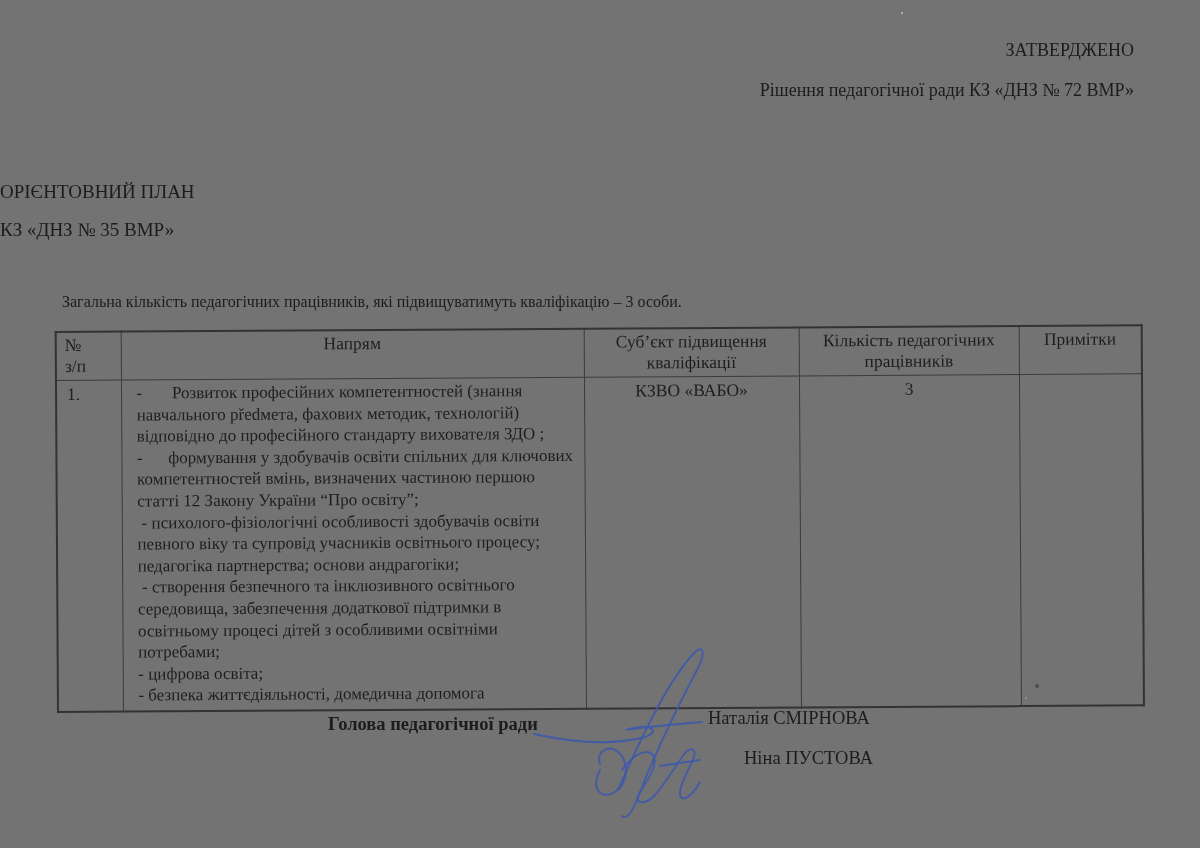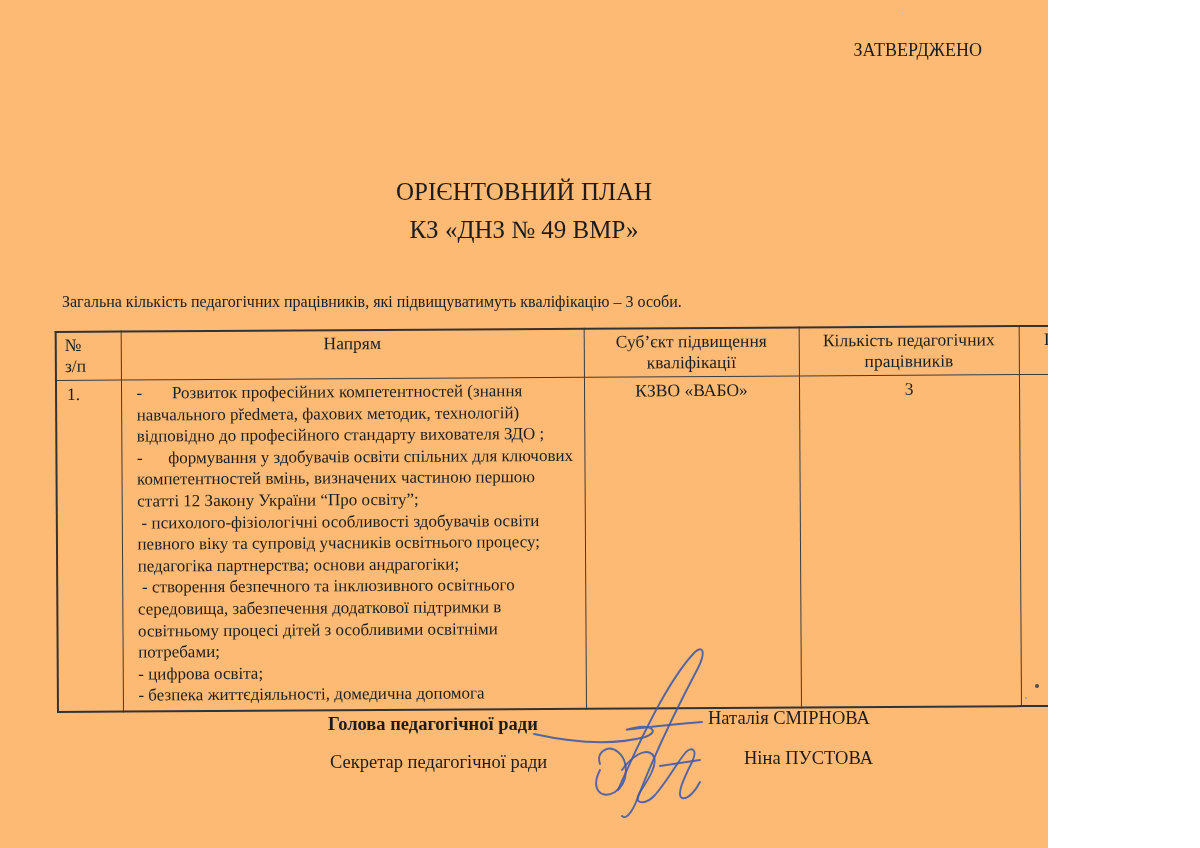--- a/index.html
+++ b/index.html
@@ -4,35 +4,35 @@
 <style>
   html,body{margin:0;padding:0;}
   body{
     width:1200px;height:848px;
     background:#ffffff;
     font-family:"Liberation Serif","DejaVu Serif",serif;
     color:#1e1e1e;
     -webkit-font-smoothing:antialiased;
   }
   .page{
-    position:relative;width:1048px;height:848px;
-    background:#fdba74;overflow:hidden;
+    position:relative;width:1200px;height:848px;
+    background:#737373;overflow:hidden;
   }
 
   
   .approval{
     position:absolute;top:30px;right:66px;
     text-align:right;font-size:18px;line-height:40px;
     color:#1c1c1e;
   }
 
   
   .title-block{
     position:absolute;top:173px;left:0;width:100%;
-    text-align:center;font-size:25px;line-height:38px;
+    text-align:left;font-size:19px;line-height:38px;
     color:#1c1c1e;
   }
 
   .intro{
     position:absolute;top:293px;left:62px;
     font-size:16px;color:#1c1c1e;
   }
 
   
   .table-wrap{
@@ -83,25 +83,26 @@
   .speck.s2{left:1025px;top:697px;width:2px;height:2px;background:#9a9a9a;}
   .speck.s3{left:901px;top:12px;width:2px;height:2px;background:#c2c2c2;}
 </style>
 </head>
 <body>
 
 <div class="page">
 
   <div class="approval">
     <div>ЗАТВЕРДЖЕНО</div>
+    <div>Рішення педагогічної ради КЗ «ДНЗ № 72 ВМР»</div>
   </div>
 
   <div class="title-block">
     <div>ОРІЄНТОВНИЙ ПЛАН</div>
-    <div>КЗ «ДНЗ № 49 ВМР»</div>
+    <div>КЗ «ДНЗ № 35 ВМР»</div>
   </div>
 
   <div class="intro">Загальна кількість педагогічних працівників, які підвищуватимуть кваліфікацію – 3 особи.</div>
 
   <div class="table-wrap">
     <table class="plan">
       <colgroup>
         <col style="width:65px">
         <col style="width:463px">
         <col style="width:215px">
@@ -132,21 +133,20 @@
           <td class="c-subj">КЗВО «ВАБО»</td>
           <td class="c-cnt">3</td>
           <td class="c-notes"></td>
         </tr>
       </tbody>
     </table>
   </div>
 
   <div class="sig-role r1">Голова педагогічної ради</div>
   <div class="sig-name n1">Наталія СМІРНОВА</div>
-  <div class="sig-role r2">Секретар педагогічної ради</div>
   <div class="sig-name n2">Ніна ПУСТОВА</div>
 
   <svg class="ink" viewBox="0 0 230 205" aria-hidden="true">
     <path d="M103 165 C125 115 153 55 180 27 C188 20 191 27 183 43 C163 81 139 131 125 167" stroke="#3e58ac"></path>
     <path d="M19 109 C60 118 100 120 130 112 C145 107 137 99 119 103 C95 108 133 101 187 97" stroke="#3e58ac"></path>
     <path d="M85 145 C75 165 87 175 100 167 C115 157 113 135 103 127 C93 119 81 127 85 139" stroke="#3e58ac"></path>
     <path d="M107 145 C117 131 130 123 137 129 C145 137 133 155 125 167 C117 179 130 181 140 170 C153 155 161 139 171 127 C177 121 183 125 177 137 C169 153 161 170 167 173 C173 175 181 165 185 157" stroke="#3e58ac"></path>
     <path d="M125 167 C119 184 112 196 107 191" stroke="#3e58ac"></path>
     <path d="M145 141 L185 135" stroke="#3e58ac"></path>
   </svg>

